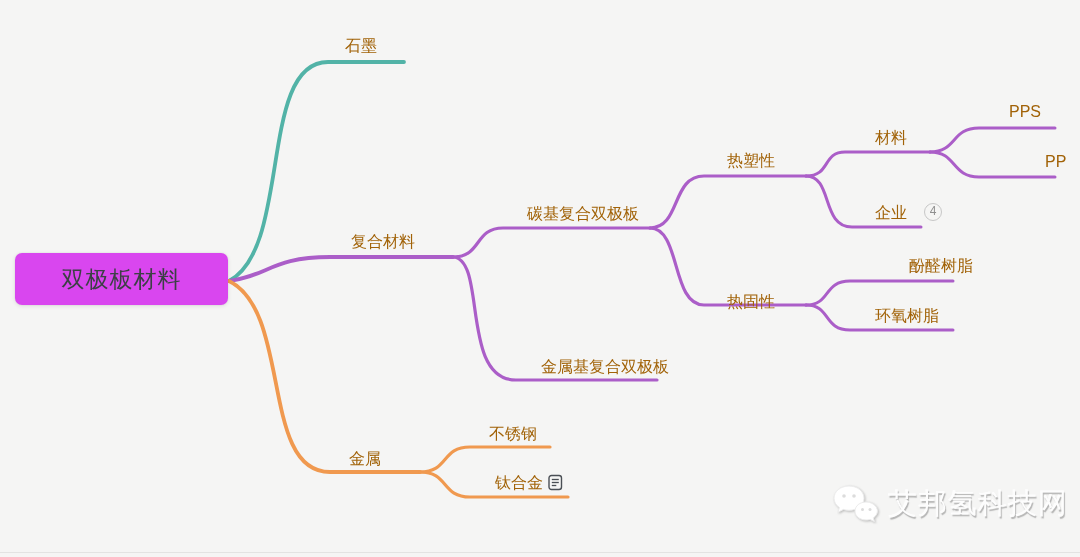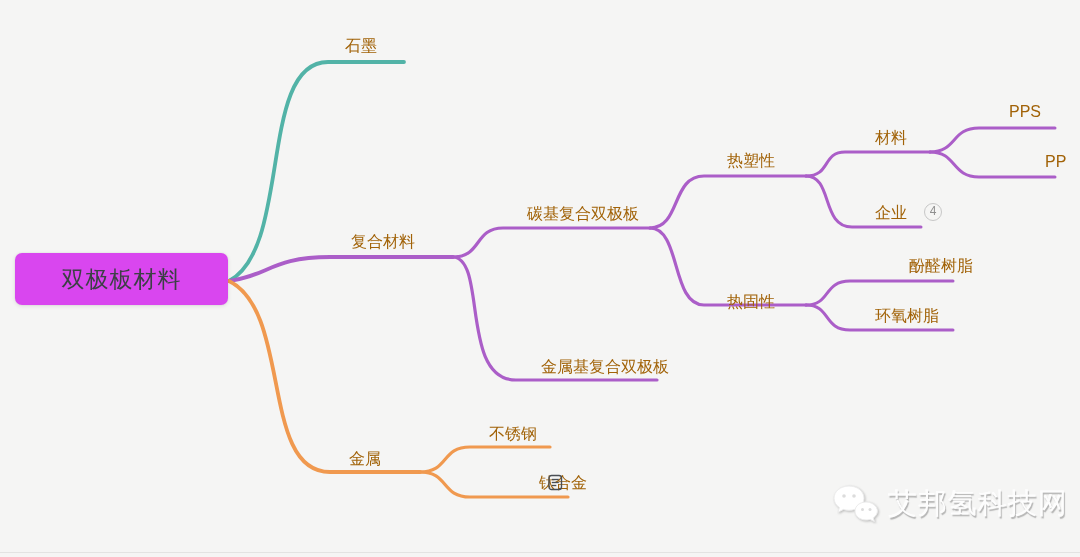--- a/index.html
+++ b/index.html
@@ -89,21 +89,21 @@
   <div class="topic" style="left:1009px; top:103px;">PPS</div>
   <div class="topic" style="left:1009px; top:153px;margin-left:36px;">PP</div>
   <div class="topic" style="left:875px; top:203px;">企业</div>
   <div class="badge" style="left:924px; top:203px;">4</div>
   <div class="topic" style="left:727px; top:292px;">热固性</div>
   <div class="topic" style="left:873px; top:256px;margin-left:36px;">酚醛树脂</div>
   <div class="topic" style="left:875px; top:306px;">环氧树脂</div>
   <div class="topic" style="left:525px; top:357px;margin-left:16px;">金属基复合双极板</div>
 
   <div class="topic" style="left:489px; top:424px;">不锈钢</div>
-  <div class="topic" style="left:495px; top:473px;margin-left:44px;">钛合金</div>
+  <div class="topic" style="left:495px; top:473px;">钛合金</div>
   <span class="note-icon" style="left:548px; top:474px;">
     <svg width="15" height="17" viewBox="0 0 15 17">
       <rect x="1" y="1.5" width="12.5" height="14" rx="2.5" fill="none" stroke="#4a4f55" stroke-width="1.4"></rect>
       <line x1="3.8" y1="5.5" x2="10.8" y2="5.5" stroke="#4a4f55" stroke-width="1.3"></line>
       <line x1="3.8" y1="8.5" x2="10.8" y2="8.5" stroke="#4a4f55" stroke-width="1.3"></line>
       <line x1="3.8" y1="11.5" x2="8.3" y2="11.5" stroke="#4a4f55" stroke-width="1.3"></line>
     </svg>
   </span>
 
   <div class="watermark">

